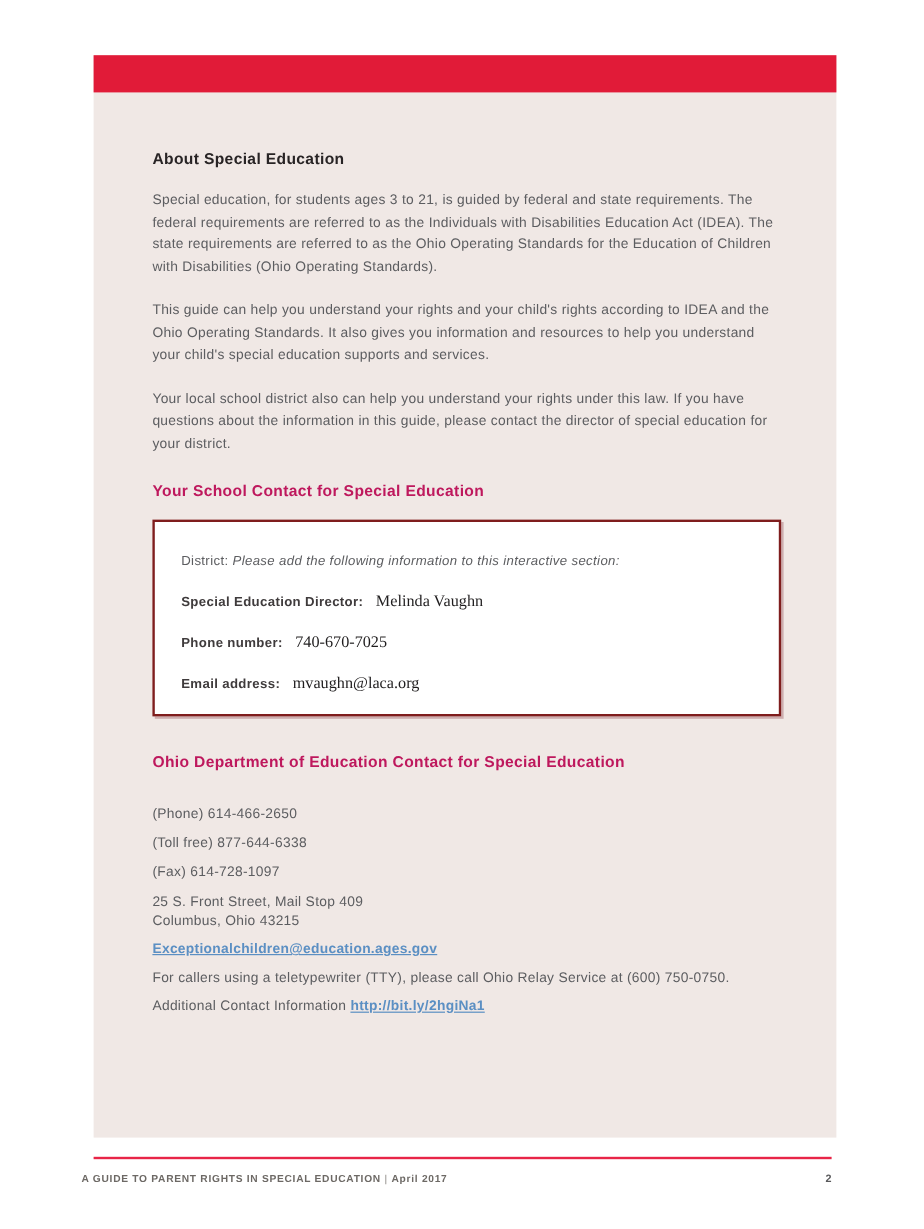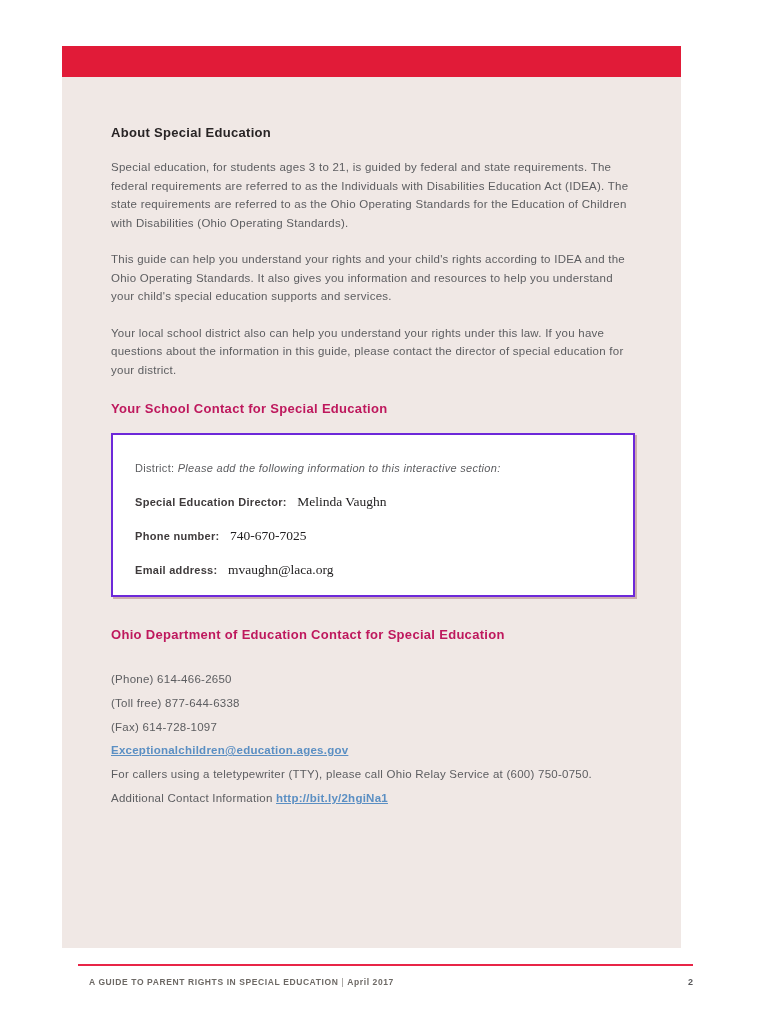--- a/index.html
+++ b/index.html
@@ -6,21 +6,21 @@
   html, body { width: 770px; height: 1024px; background: #ffffff; }
   body {
     font-family: "Liberation Sans", sans-serif;
     position: relative;
     overflow: hidden;
   }
 
   
   .panel {
     position: absolute;
-    left: 62px; top: 46px;
+    left: 78px; top: 46px;
     width: 619px; height: 902px;
     background: #f0e8e5;
   }
   .red-bar {
     width: 100%; height: 31px;
     background: #e11b38;
   }
   .content {
     padding: 0 49px;
   }
@@ -48,21 +48,21 @@
     color: #be185d;
     letter-spacing: 0.3px;
     line-height: 15px;
   }
 
   
   .district-box {
     margin-top: 17px;
     width: 524px;
     background: #ffffff;
-    border: 2px solid #6d28d9;
+    border: 2px solid #7f1d1d;
     box-shadow: 2px 2px 0 rgba(141, 64, 73, 0.35);
     padding: 26px 20px 17px 22px;
   }
   .district-line {
     font-size: 11px;
     color: #5c5d60;
     letter-spacing: 0.3px;
     line-height: 15px;
   }
   .district-note { font-style: italic; }
@@ -109,21 +109,21 @@
 
   
   .footer-rule {
     position: absolute;
     left: 78px; top: 964px;
     width: 615px; height: 2px;
     background: #e82547;
   }
   .footer-text {
     position: absolute;
-    left: 89px; top: 977px;
+    left: 68px; top: 977px;
     font-size: 8.5px;
     font-weight: bold;
     color: #6d6965;
     letter-spacing: 0.6px;
   }
   .footer-sep { font-weight: normal; color: #8a8783; padding: 0 3px; }
   .footer-page {
     position: absolute;
     right: 77px; top: 977px;
     font-size: 9px;
@@ -172,20 +172,24 @@
     </div>
 
     <div class="h-sub" style="margin-top:30px;">Ohio Department of Education Contact for Special Education</div>
 
     <div class="contact-line first">(Phone) 614-466-2650</div>
 
     <div class="contact-line">(Toll free) 877-644-6338</div>
 
     <div class="contact-line">(Fax) 614-728-1097</div>
 
+    <div class="address-block">
+      <div class="address-line">25 S. Front Street, Mail Stop 409</div>
+      <div class="address-line">Columbus, Ohio 43215</div>
+    </div>
 
     <div class="email-row">
       <span class="link">Exceptionalchildren@education.ages.gov</span>
     </div>
 
     <div class="contact-line">For callers using a teletypewriter (TTY), please call Ohio Relay Service at (600) 750-0750.</div>
 
     <div class="contact-line">
       <span>Additional Contact Information </span><span class="link">http://bit.ly/2hgiNa1</span>
     </div>

